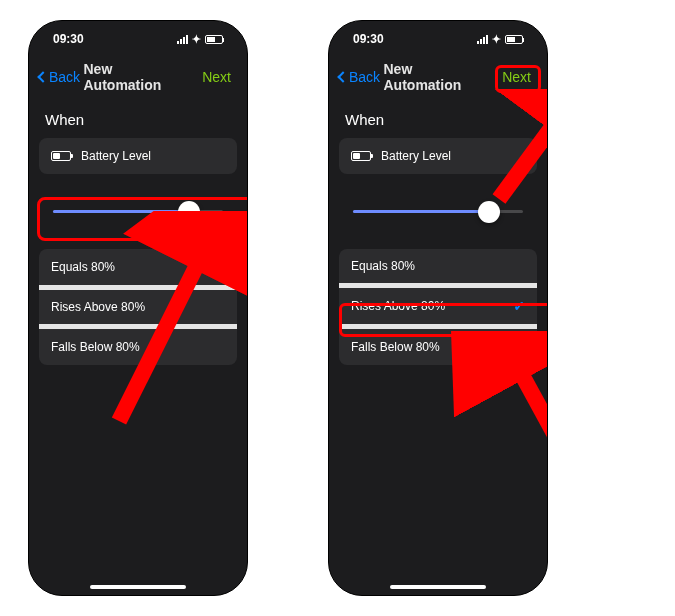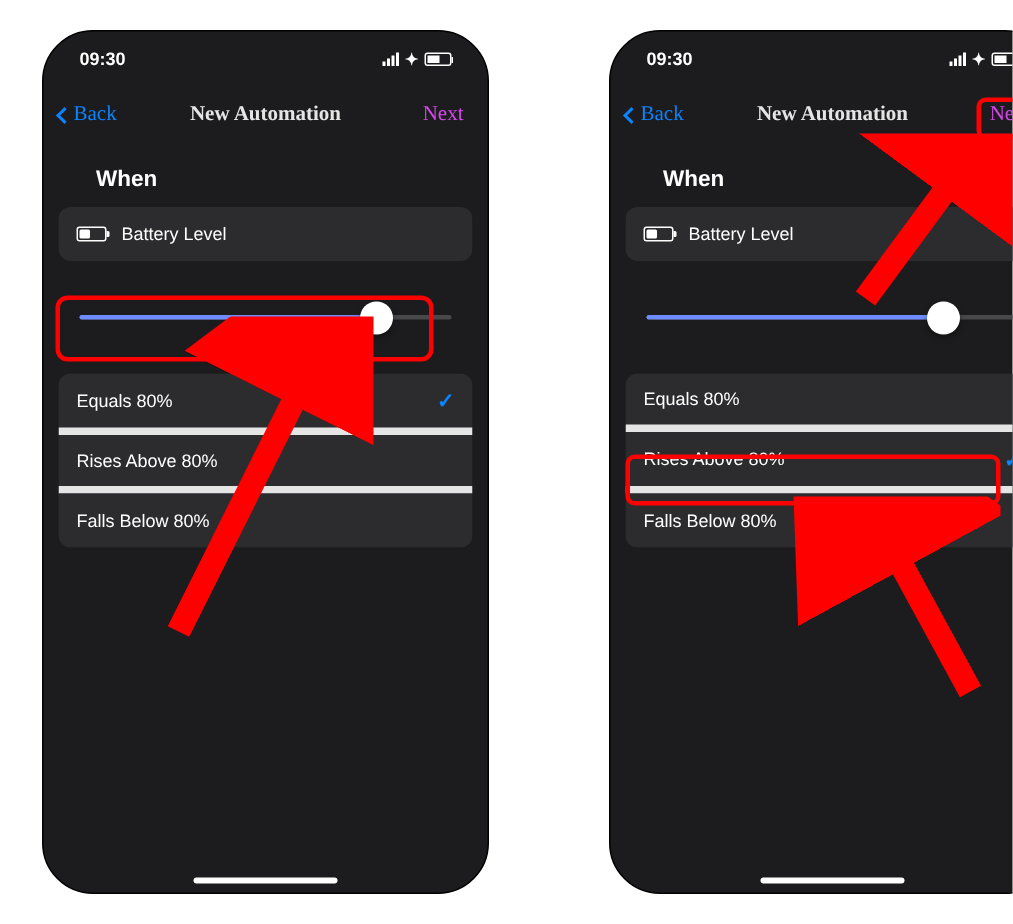--- a/index.html
+++ b/index.html
@@ -6,21 +6,21 @@
     body {
       background: #fff;
       font-family: -apple-system, BlinkMacSystemFont, "Segoe UI", sans-serif;
       width: 675px;
       height: 616px;
       display: flex;
       gap: 80px;
       padding: 20px 28px;
     }
     .phone {
-      width: 298px;
+      width: 220px;
       height: 576px;
       background: #1c1c1e;
       border-radius: 34px;
       border: 1px solid #000;
       position: relative;
       overflow: hidden;
       flex-shrink: 0;
     }
     .status-bar {
       height: 36px;
@@ -33,51 +33,49 @@
       font-weight: 600;
     }
     .status-right { display: flex; align-items: center; gap: 4px; }
     .nav-bar {
       height: 40px;
       display: flex;
       align-items: center;
       justify-content: space-between;
       padding: 0 10px;
       position: relative;
-      font-family: Liberation Serif, serif;
     }
     .nav-back {
       color: #0a84ff;
       font-size: 14px;
       display: flex;
       align-items: center;
       gap: 2px;
       cursor: pointer;
     }
     .nav-title {
       color: #e5e5e5;
       font-size: 14px;
       font-weight: 600;
       position: absolute;
       left: 50%;
       transform: translateX(-50%);
     }
     .nav-next {
-      color: #d946ef;
+      color: #84cc16;
       font-size: 14px;
       cursor: pointer;
       padding: 4px 6px;
       border-radius: 4px;
     }
     .section-header {
       color: #fff;
       font-size: 15px;
-      font-weight: 700;
-      padding: 14px 4px 10px;
-      margin-left: 31px;
+      font-weight: 400;
+      padding: 14px 16px 10px;
     }
     .row-group {
       margin: 0 10px;
       border-radius: 8px;
       overflow: hidden;
     }
     .row {
       background: #2c2c2e;
       padding: 10px 12px;
       font-size: 12px;

